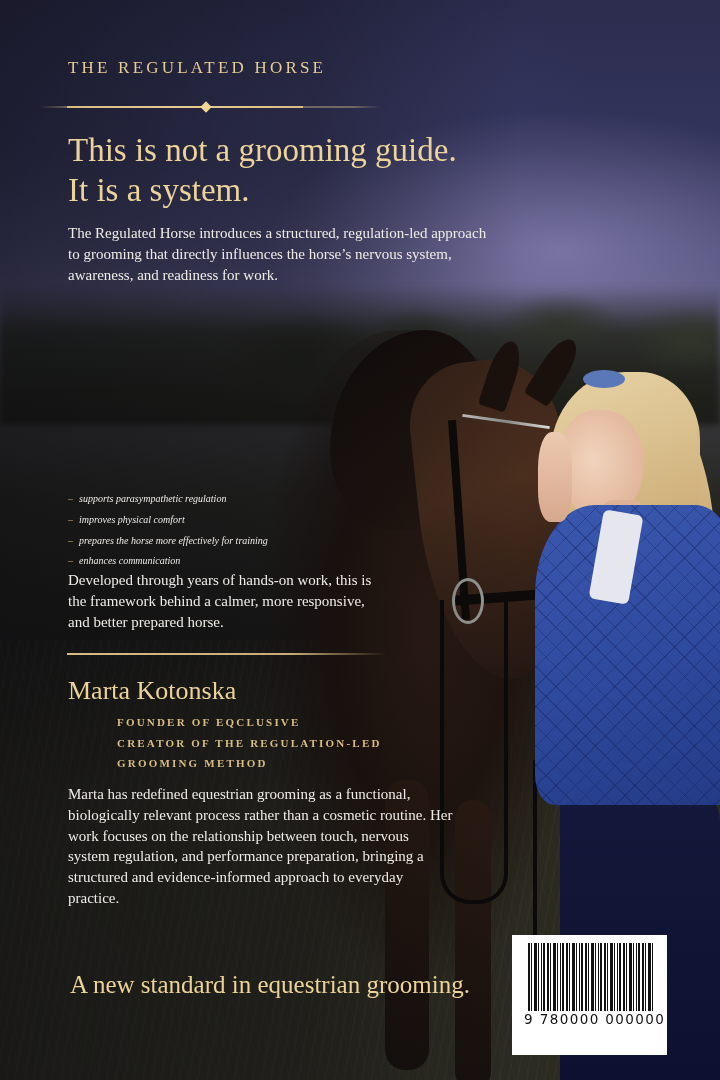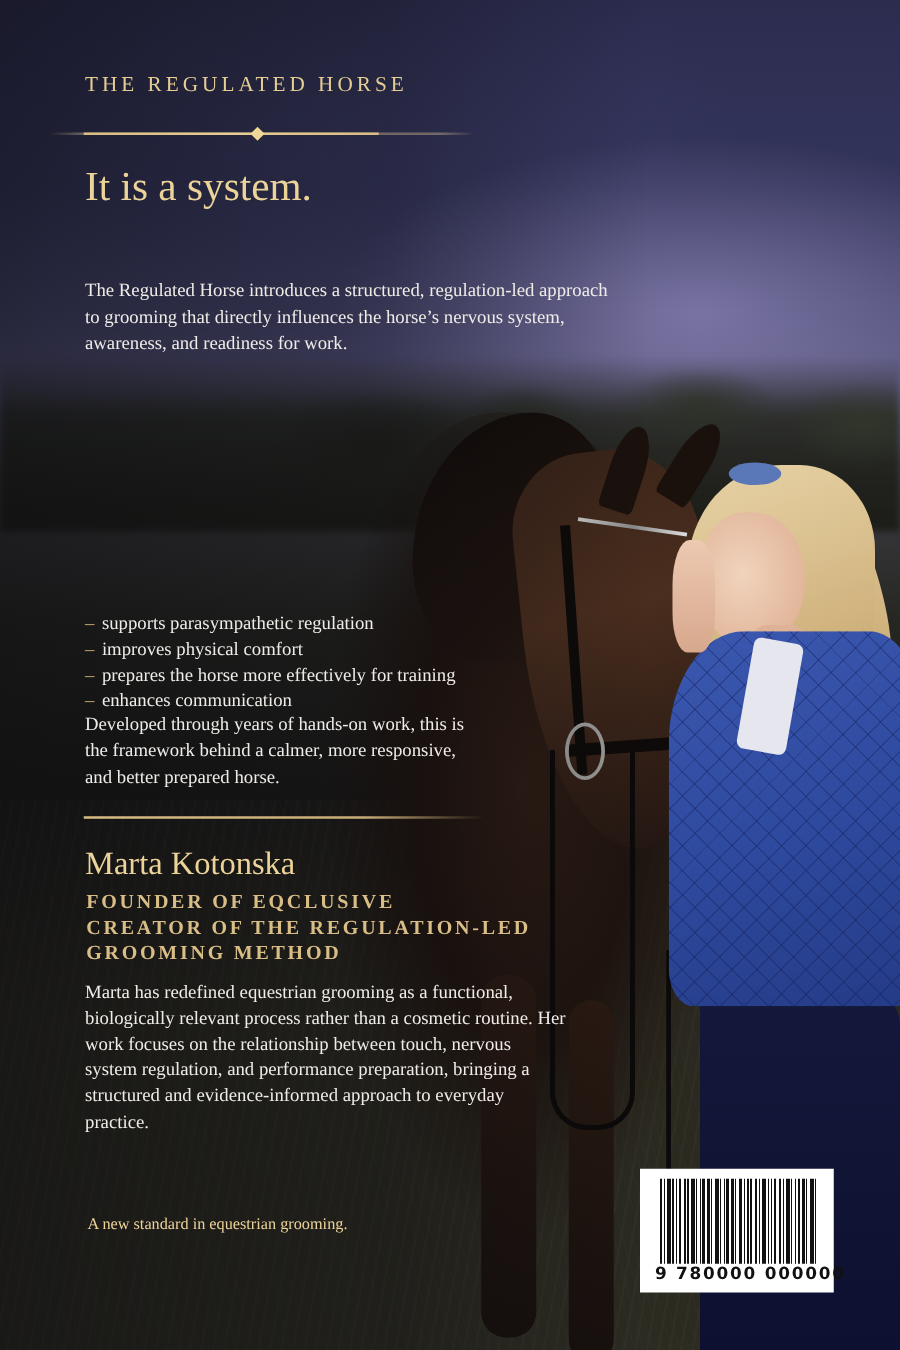--- a/index.html
+++ b/index.html
@@ -130,45 +130,45 @@
   }
   .headline .l2 { display: block; }
   .para {
     position: absolute; left: 68px; width: 420px;
     color: #efece8; font-size: 15px; line-height: 20.8px;
   }
   .p1 { top: 223px; }
   .p2 { top: 326px; }
   .p3 { top: 449px; }
   .bullets { position: absolute; left: 68px; top: 489px; margin: 0; padding: 0; list-style: none; }
-  .bullets li { color: #efece8; font-size: 15px; line-height: 20.8px; white-space: nowrap; }
+  .bullets li { color: #efece8; font-size: 10px; line-height: 20.8px; white-space: nowrap; font-style: italic; }
   .bullets .dash { color: #c9ab74; margin-right: 6px; }
   .p4 { top: 570px; }
   .divider {
     position: absolute; left: 67px; top: 653px; width: 320px; height: 2px;
     background: linear-gradient(90deg,#d8bc84 0%,#c9ad78 70%,rgba(200,170,120,0) 100%);
   }
   .author-name {
     position: absolute; left: 68px; top: 676px;
     color: #ecd39a; font-size: 26px; line-height: 30px; text-align: center;
   }
   .author-roles { position: absolute; left: 69px; top: 712px; }
   .author-roles div {
-    color: #d9bd86; font-size: 16px; letter-spacing: 2.2px; line-height: 20.5px; font-weight: bold;
+    color: #d9bd86; font-size: 11px; letter-spacing: 2.2px; line-height: 20.5px; font-weight: bold; margin-left: 48px;
   }
   .bio { top: 784px; }
   .tagline {
     position: absolute; left: 70px; top: 971px;
-    color: #ecd39a; font-size: 13px;
+    color: #ecd39a; font-size: 25px;
   }
 
   
   .barcode {
-    position: absolute; left: 512px; top: 935px; width: 155px; height: 99px;
-    background: #ffffff; box-sizing: border-box; padding: 8px 12px 0 12px; font-weight: bold;
+    position: absolute; left: 512px; top: 935px; width: 155px; height: 120px;
+    background: #ffffff; box-sizing: border-box; padding: 8px 12px 0 12px;
   }
   .barcode .bars {
     height: 68px; margin-left: 4px; margin-right: 0;
     background: repeating-linear-gradient(90deg,
       #111 0 2px, #fff 2px 3px, #111 3px 4px, #fff 4px 6px, #111 6px 9px, #fff 9px 10px,
       #111 10px 11px, #fff 11px 13px, #111 13px 14px, #fff 14px 15px, #111 15px 17px, #fff 17px 19px);
   }
   .barcode .digits {
     font-family: "DejaVu Sans", sans-serif; font-size: 13.5px; color: #111;
     letter-spacing: 1.4px; line-height: 16px; margin-top: 0px; white-space: nowrap;
@@ -211,20 +211,21 @@
 
   <div class="series-title">THE REGULATED HORSE</div>
 
   <div class="ornament">
     <div class="rule-fade"></div>
     <div class="rule"></div>
     <div class="diamond"></div>
   </div>
 
   <div class="headline">
+    <span class="l1">This is not a grooming guide.</span>
     <span class="l2">It is a system.</span>
   </div>
 
   <p class="para p1" style="margin:0">The Regulated Horse introduces a structured, regulation-led approach to grooming that directly influences the horse’s nervous system, awareness, and readiness for work.</p>
 
   <ul class="bullets">
     <li><span class="dash">–</span><span>supports parasympathetic regulation</span></li>
     <li><span class="dash">–</span><span>improves physical comfort</span></li>
     <li><span class="dash">–</span><span>prepares the horse more effectively for training</span></li>
     <li><span class="dash">–</span><span>enhances communication</span></li>

